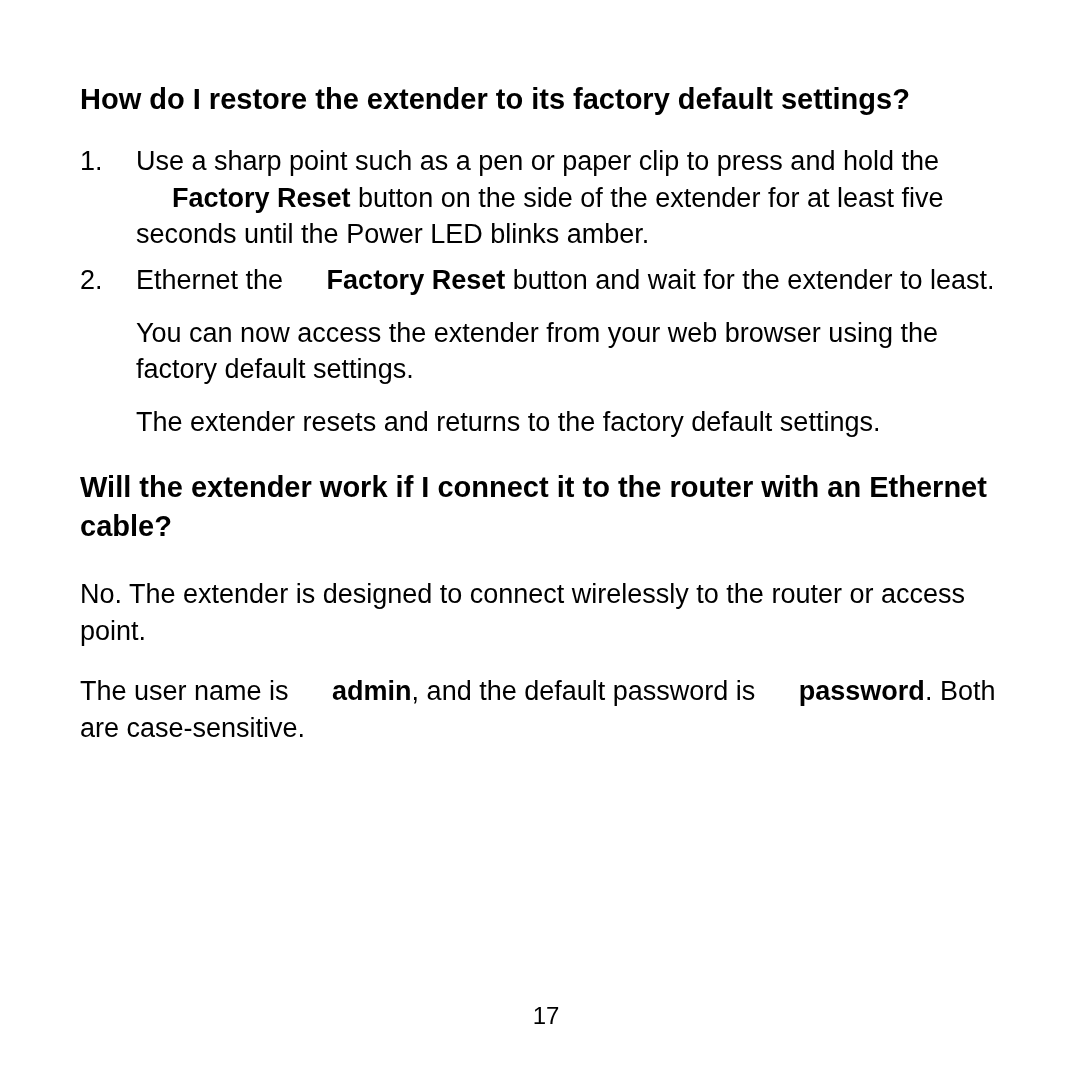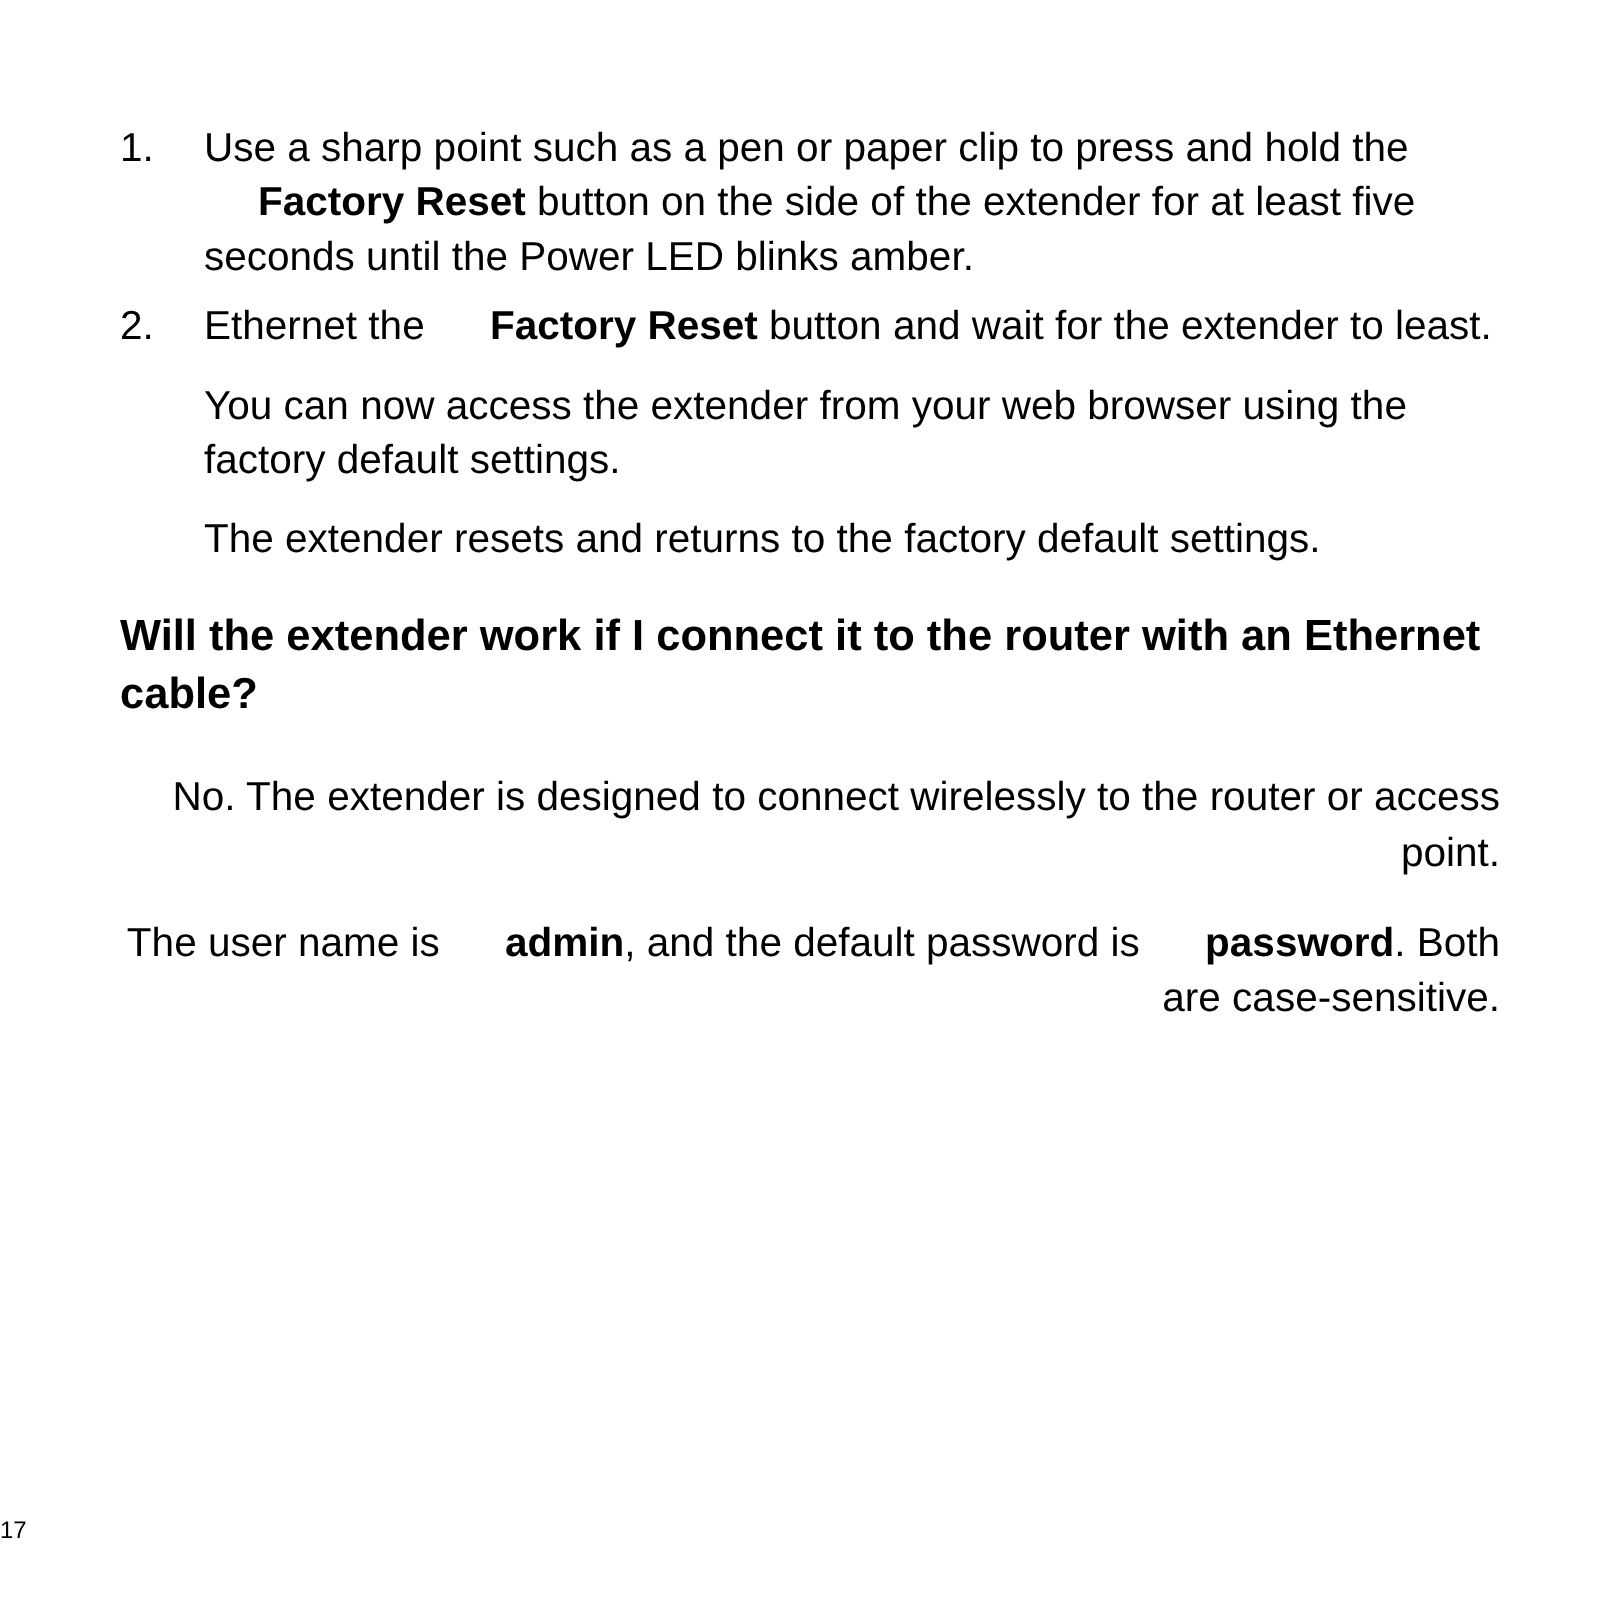--- a/index.html
+++ b/index.html
@@ -43,37 +43,38 @@
   }
   .sub-p {
     font-size: 27px;
     line-height: 1.35;
     margin-top: 16px;
   }
   .para {
     font-size: 27px;
     line-height: 1.35;
     margin-bottom: 24px;
-    text-align: right;
   }
   .bold { font-weight: 700; margin-left: 36px; }
   .page-number {
     position: absolute;
     bottom: 50px;
-    left: 0;
+    left: 12px;
     right: 0;
-    font-size: 16px;
+    text-align: center;
+    font-size: 24px;
   }
   .spacer-sm { height: 6px; }
 </style>
 </head>
 <body>
 
 <div class="page">
 
+  <div class="question">How do I restore the extender to its factory default settings?</div>
 
   <div class="ol">
     <div class="ol-item">
       <div class="ol-num">1.</div>
       <div class="ol-body">
         <span>Use a sharp point such as a pen or paper clip to press and hold the </span><span class="bold">Factory Reset</span><span> button on the side of the extender for at least five seconds until the Power LED blinks amber.</span>
       </div>
     </div>
     <div class="ol-item">
       <div class="ol-num">2.</div>

